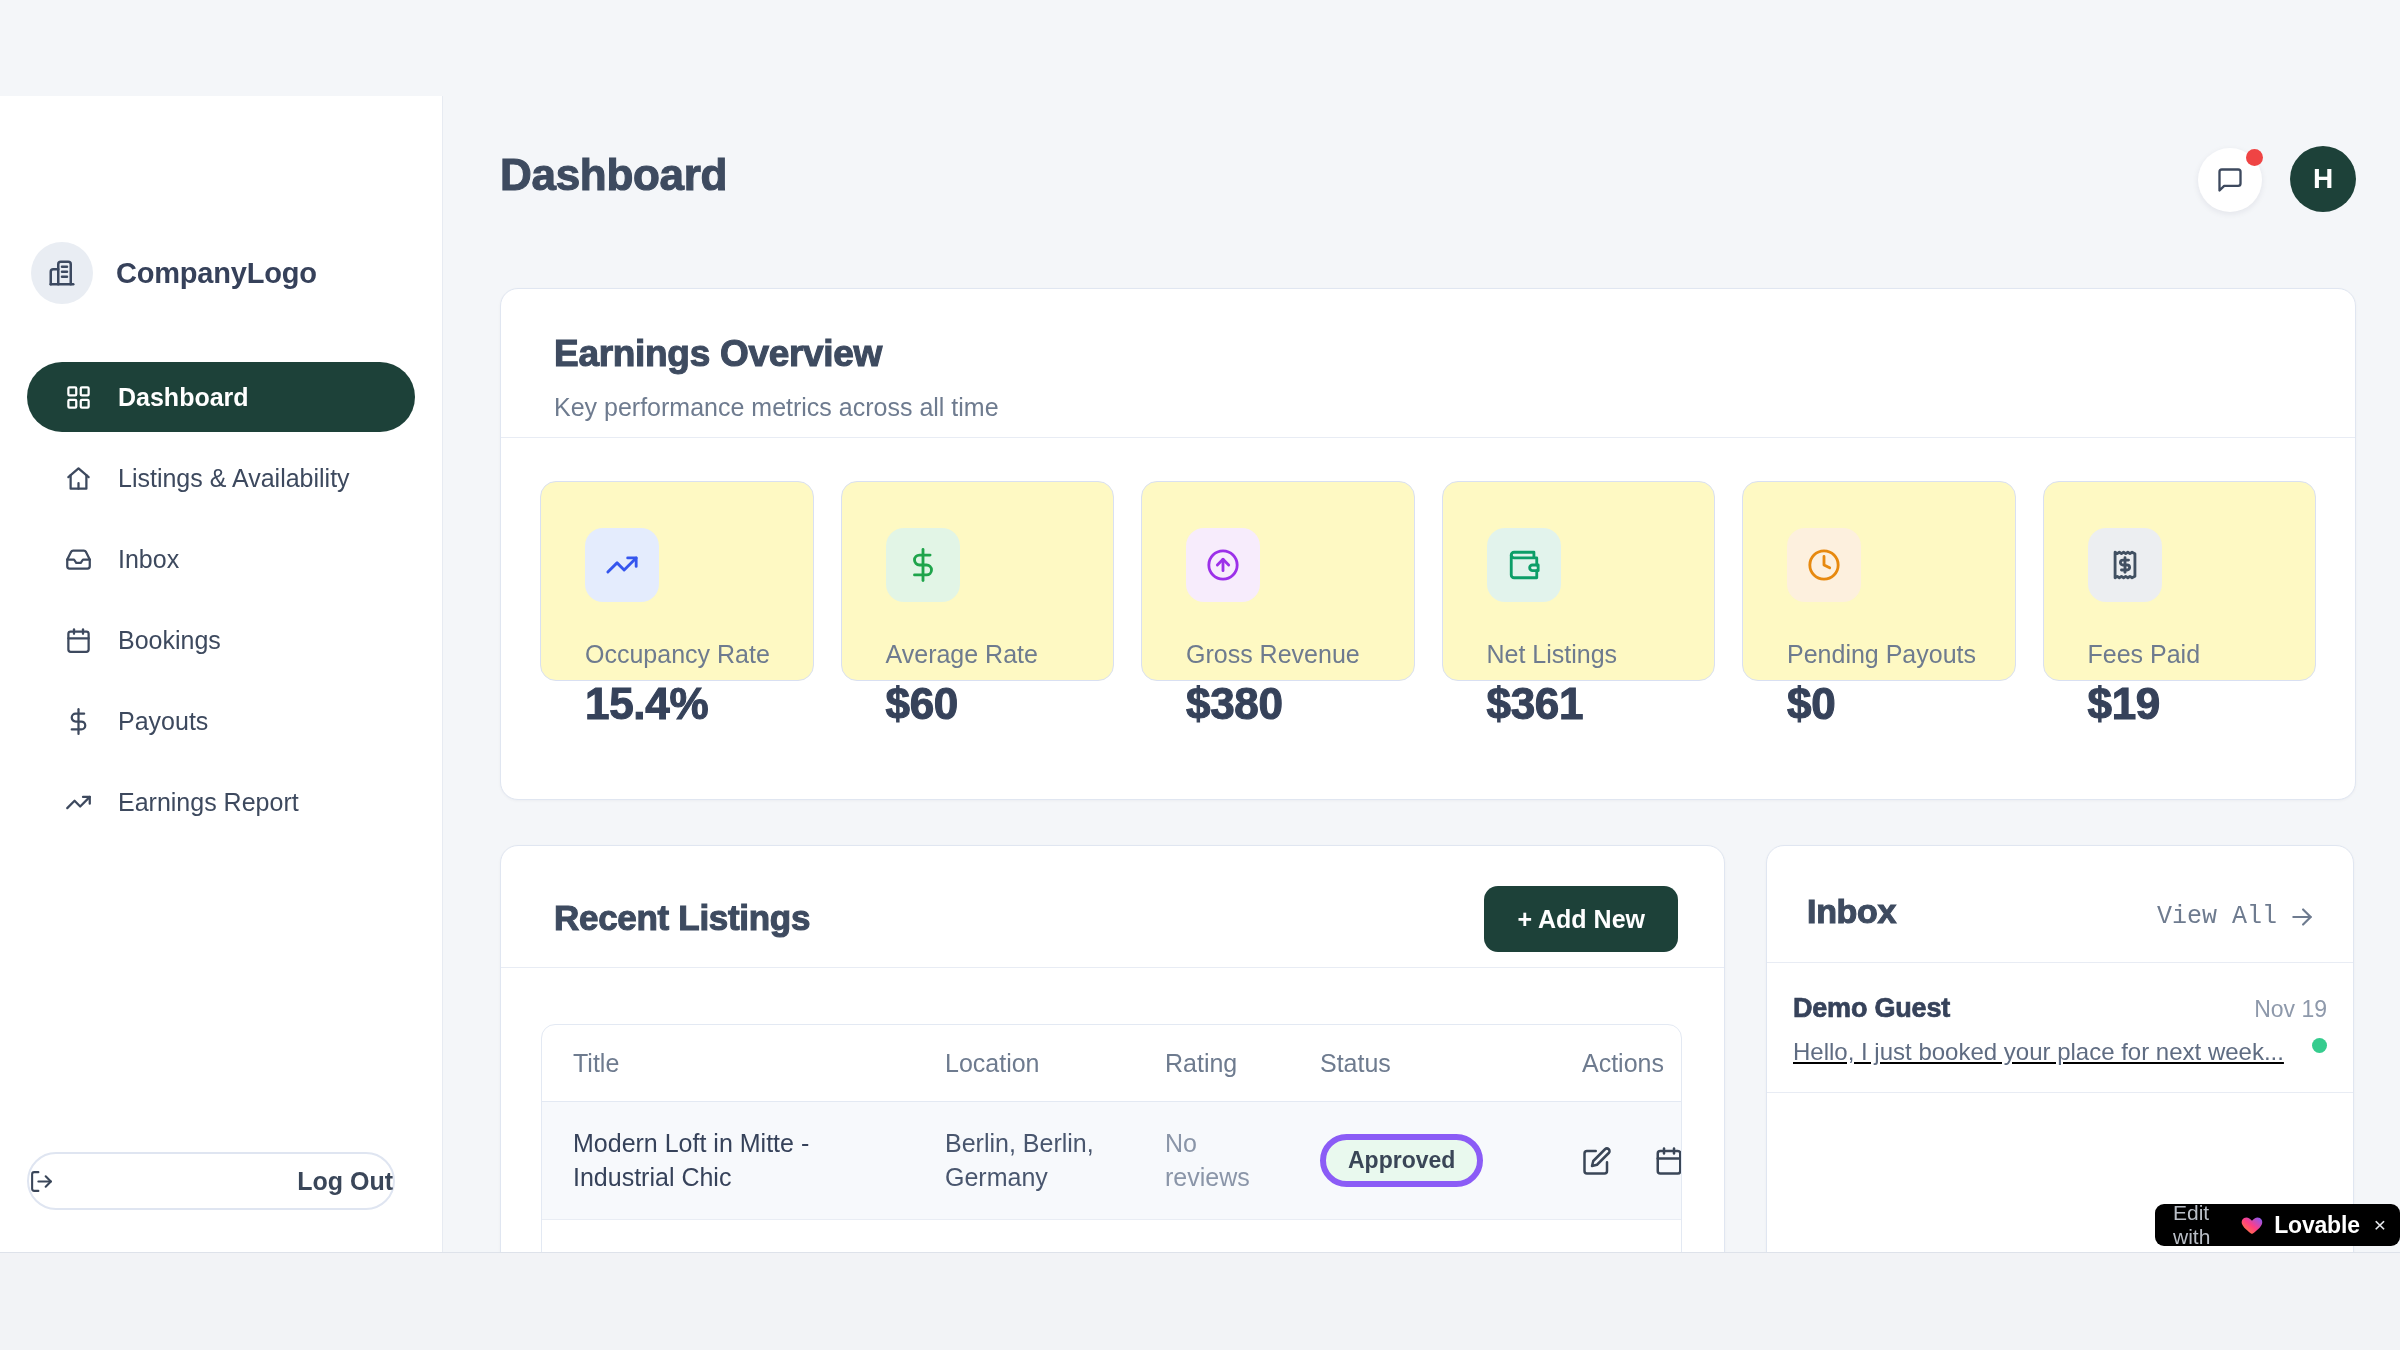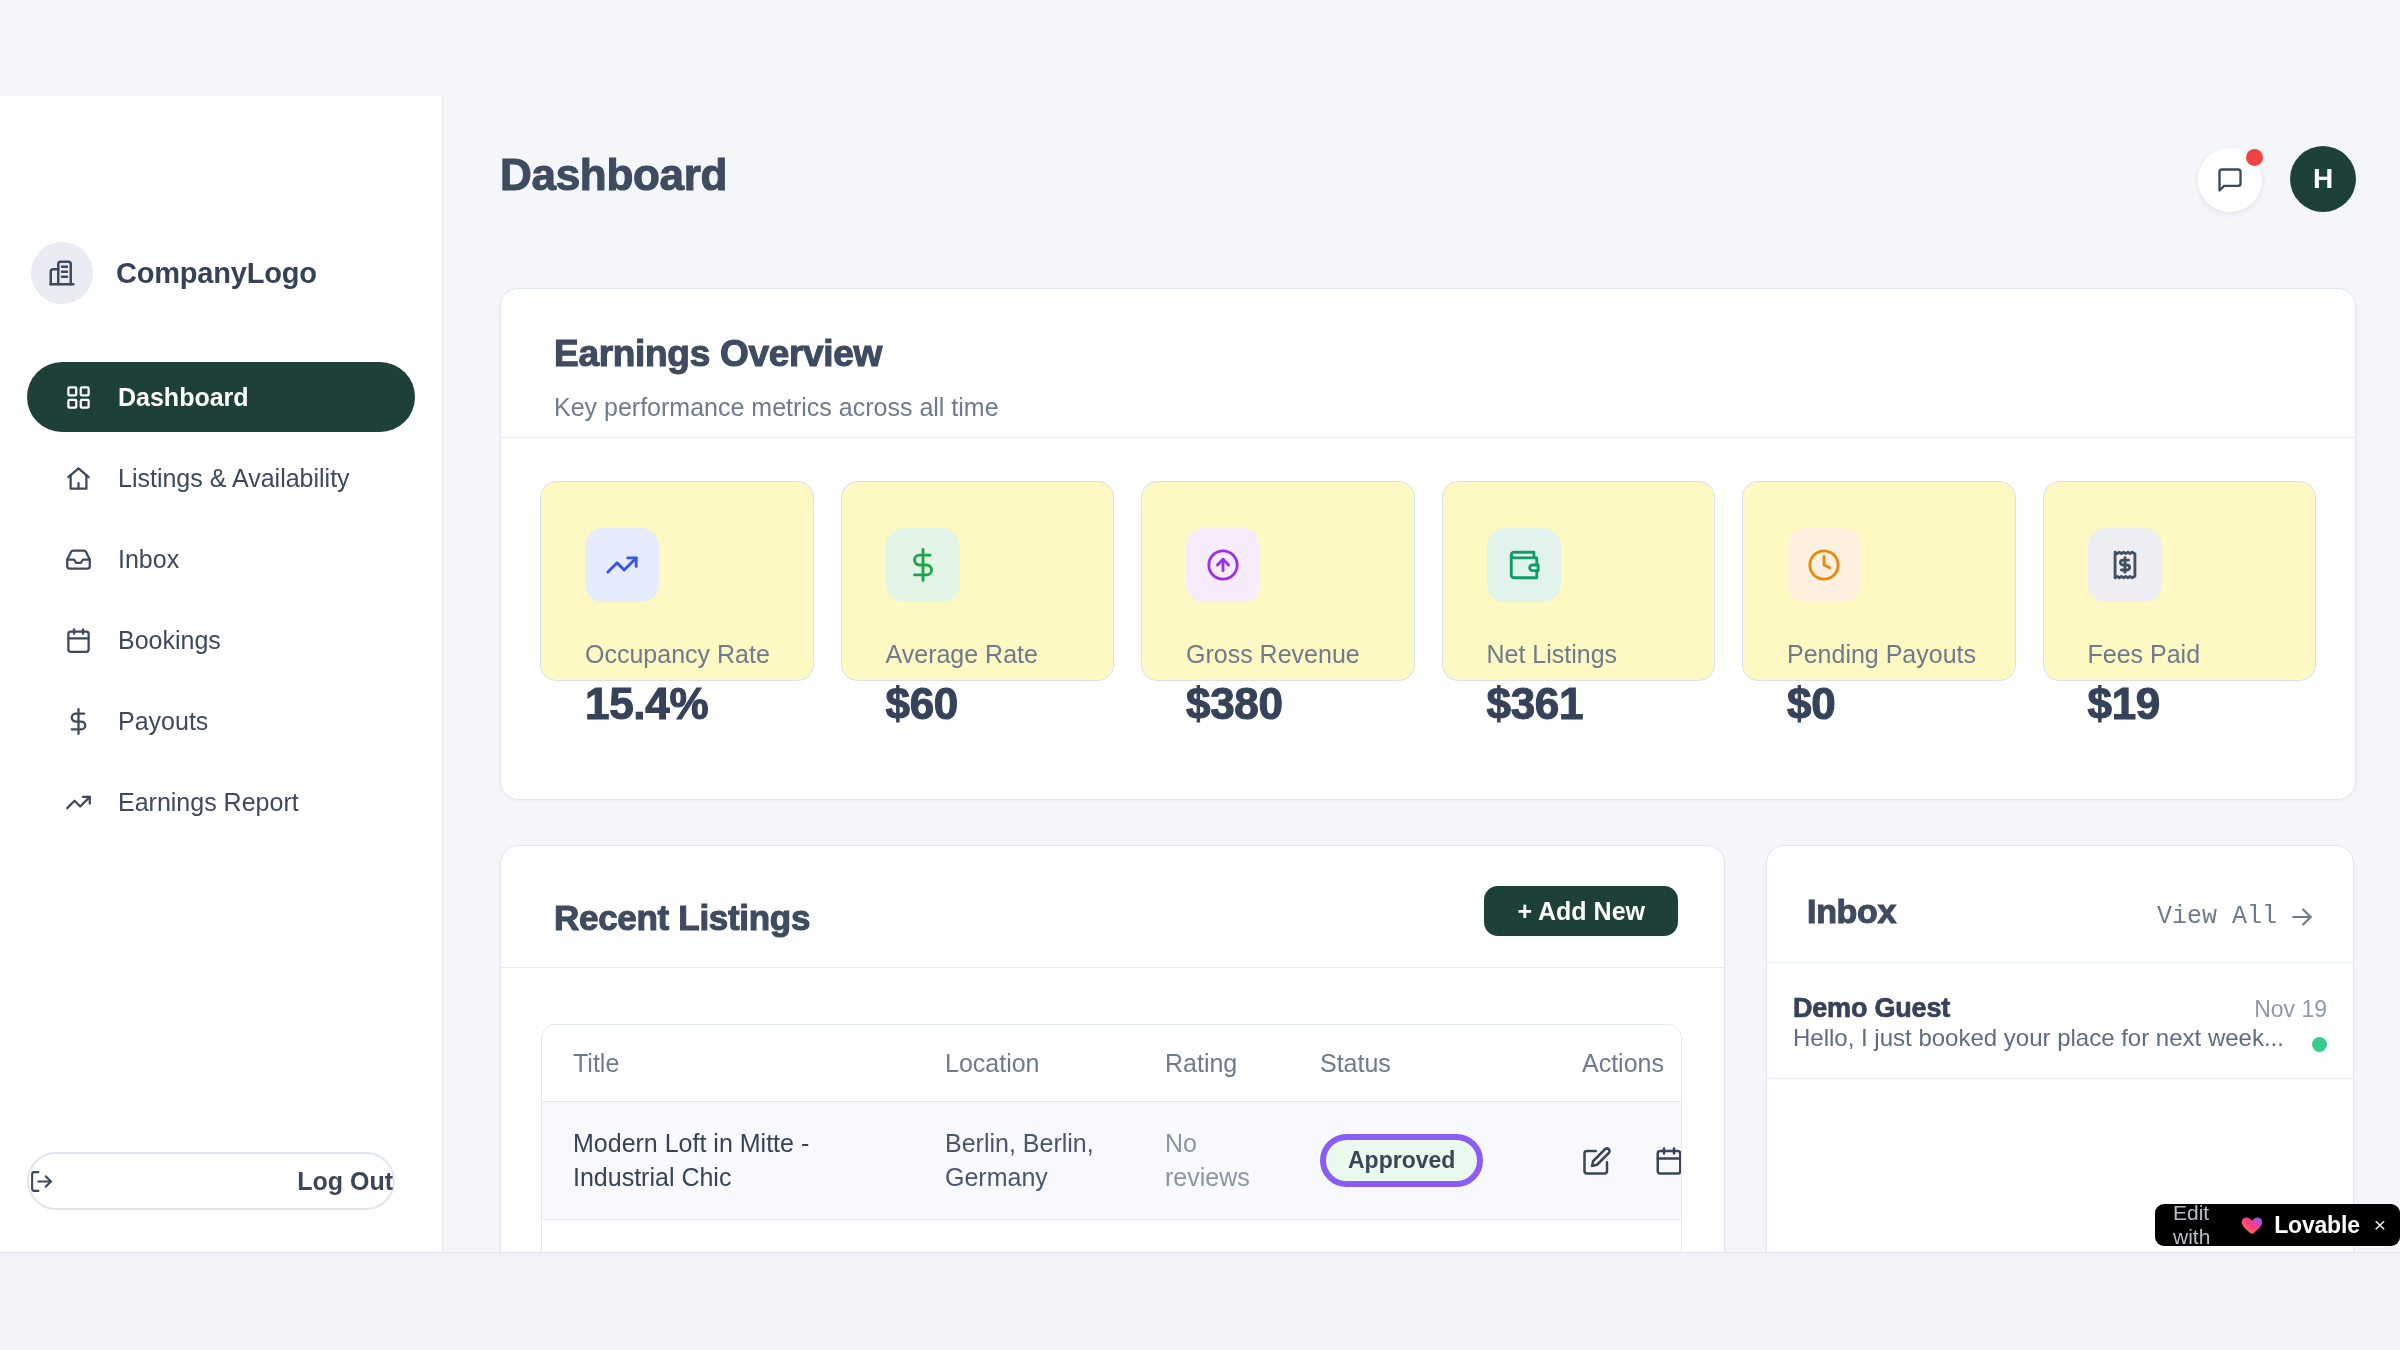--- a/index.html
+++ b/index.html
@@ -56,21 +56,21 @@
   .m2 .tile { background:#f7ecfc; color:#9c30e9; }
   .m3 .tile { background:#e2f3ec; color:#0d9e68; }
   .m4 .tile { background:#fdf0de; color:#e7890e; }
   .m5 .tile { background:#eceef1; color:#415062; }
   .m-label { margin-top:38px; font-size:25px; color:#6e7b8f; }
   .m-value { margin-top:10px; font-size:44px; color:#36425a; }
 
   
   .listings { left:500px; top:845px; width:1225px; height:505px; }
   .list-title { position:absolute; left:53px; top:52px; font-size:35px; color:#3e4b60; }
-  .add-btn { position:absolute; right:46px; top:40px; height:50px; padding:0 33px; border-radius:14px;
+  .add-btn { position:absolute; right:46px; top:40px; height:66px; padding:0 33px; border-radius:14px;
              background:#1d4139; color:#fff; font-size:25px; font-weight:600; display:flex; align-items:center;
              cursor:pointer; }
   .list-div { position:absolute; left:0; right:0; top:121px; border-top:1px solid #e8ecf4; }
   .table-box { position:absolute; left:40px; top:178px; width:1141px; height:310px;
                border:1px solid #e3e9f3; border-radius:14px; overflow:hidden; background:#fff; }
   .t-grid { display:grid; grid-template-columns:372px 220px 155px 262px 1fr; align-items:center; padding-left:31px; }
   .t-head { height:77px; border-bottom:1px solid #e3e9f3; color:#6e7b8f; font-size:25px; }
   .t-head .th-actions { text-align:right; padding-right:40px; }
   .t-row { min-height:118px; background:#f7f9fc; border-bottom:1px solid #e9edf4; font-size:25px; padding-top:22px; padding-bottom:22px; }
   .cell-title { color:#36425a; font-weight:500; line-height:1.35; padding-right:40px; }
@@ -85,21 +85,21 @@
   .inboxcard { left:1766px; top:845px; width:588px; height:505px; }
   .inbox-title { position:absolute; left:40px; top:46px; font-size:34px; color:#3e4b60; }
   .view-all { position:absolute; right:38px; top:56px; display:flex; align-items:center; gap:12px;
               font-size:25px; color:#6e7b8f; cursor:pointer;font-family:Liberation Mono, monospace; }
   .inbox-div { position:absolute; left:0; right:0; top:116px; border-top:1px solid #e8ecf4; }
   .msg { position:absolute; left:0; right:0; top:117px; padding:30px 26px 26px; border-bottom:1px solid #e8ecf4; cursor:pointer; }
   .msg-top { display:flex; justify-content:space-between; align-items:baseline; }
   .msg-sender { font-size:27px; color:#36425a; }
   .msg-date { font-size:23px; color:#8e99ab; }
   .msg-listing { margin-top:18px; font-size:24px; color:#5f6c82; white-space:nowrap; overflow:hidden; }
-  .msg-preview-row { margin-top:0; display:flex; align-items:flex-end; justify-content:space-between; }
+  .msg-preview-row { margin-top:14px; display:flex; align-items:flex-start; justify-content:space-between;text-decoration:underline; }
   .msg-preview { font-size:24px; color:#5f6c82; white-space:nowrap; overflow:hidden; }
   .unread-dot { width:15px; height:15px; border-radius:50%; background:#36cc8e; flex:0 0 auto; margin-left:10px; }
 
   
   .footer-band { position:absolute; left:0; top:1252px; width:2400px; height:98px;
                  background:#f2f3f6; border-top:1px solid #dee2ea; }
   .lovable { position:absolute; left:2155px; top:1204px; height:42px; border-radius:9px; background:#000;
              display:flex; align-items:center; gap:10px; padding:0 14px 0 18px; cursor:pointer; }
   .lov-prefix { font-size:21px; color:#b9bec6; }
   .lov-brand { font-size:23px; font-weight:700; color:#fff; letter-spacing:-0.2px; }

